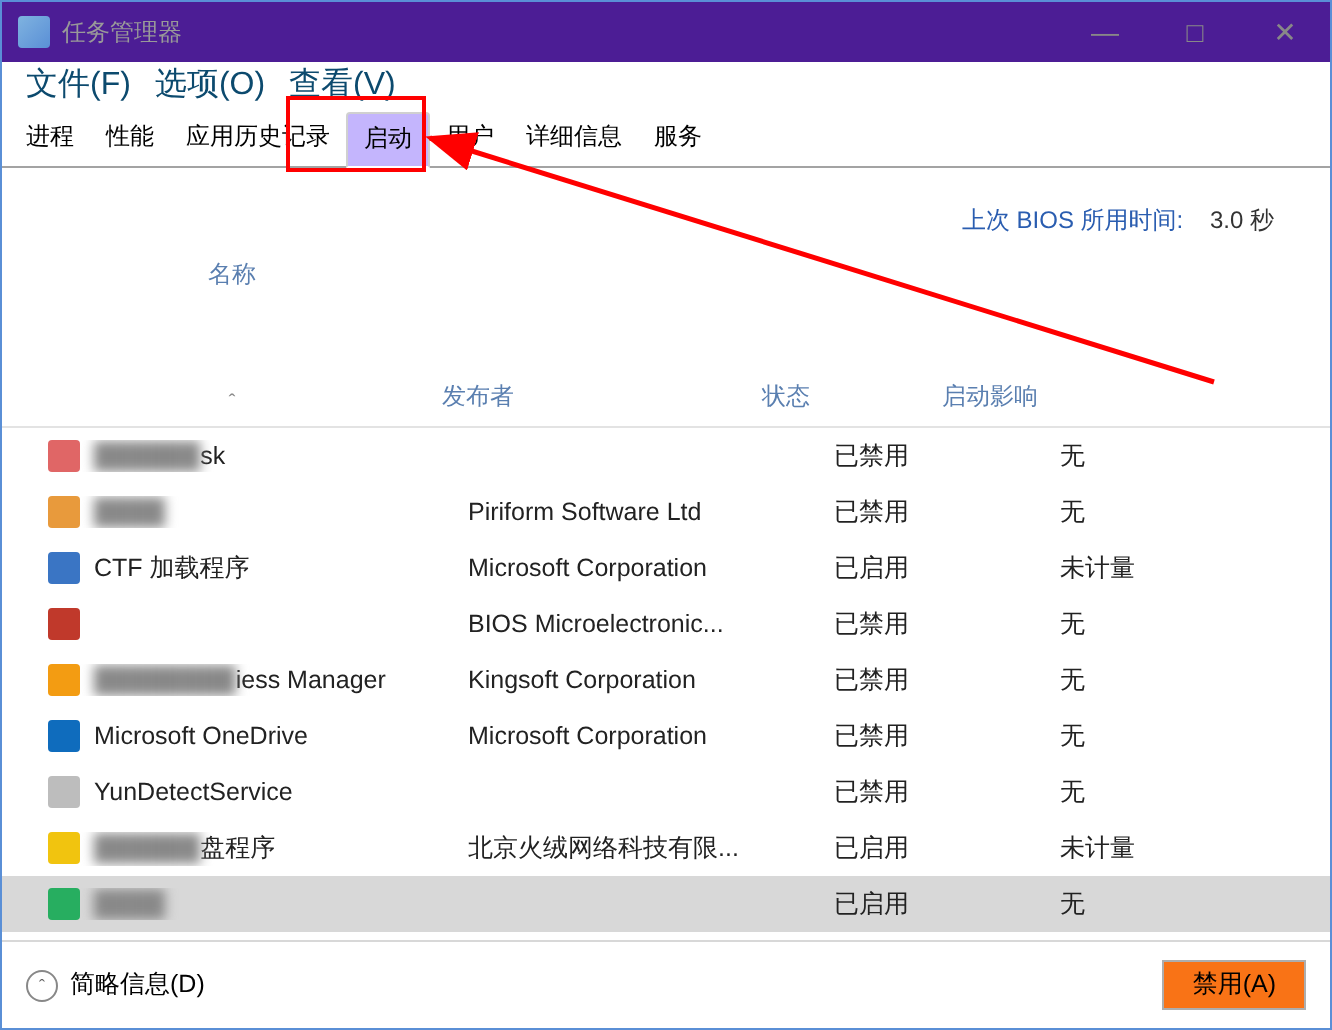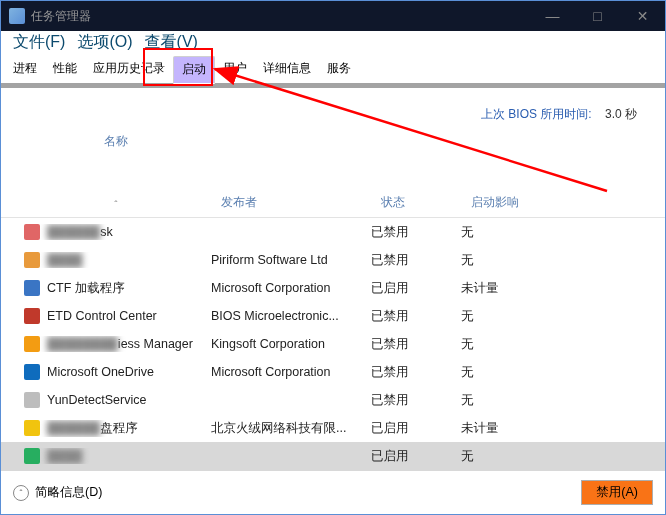--- a/index.html
+++ b/index.html
@@ -1,43 +1,43 @@
 <!DOCTYPE html>
 <html><head>
 <meta charset="utf-8">
 <style>
   * { box-sizing: border-box; margin: 0; padding: 0; font-family: "Microsoft YaHei", "Segoe UI", sans-serif; }
   body { background: #fff; width: 666px; height: 515px; overflow: hidden; position: relative; border: 1px solid #5a8fd6; }
   
-  .titlebar { height: 30px; display: flex; align-items: center; padding: 0 0 0 8px; background: #0f172a; color: #999; font-size: 12px; }
+  .titlebar { height: 30px; display: flex; align-items: center; padding: 0 0 0 8px; background: #4c1d95; color: #999; font-size: 12px; }
   .titlebar .appicon { width: 16px; height: 16px; margin-right: 6px; background: linear-gradient(135deg,#7fb3e0,#5a8fd6); border-radius:2px; position:relative; }
   .titlebar .title { flex: 1; }
   .winbtns { display: flex; height: 100%; }
   .winbtn { width: 45px; display: flex; align-items: center; justify-content: center; color: #888; font-size: 14px; }
   
   .menubar { height: 24px; display: flex; align-items: flex-end; padding: 0 6px; font-size: 16px; color: #0c4a6e; }
   .menuitem { padding: 2px 6px; cursor: default; }
   
-  .tabs { display: flex; border-bottom: 5px solid #a3a3a3; font-size: 12px; padding: 0 4px; position: relative; }
+  .tabs { display: flex; border-bottom: 1px solid #a3a3a3; font-size: 12px; padding: 0 4px; position: relative; }
   .tab { padding: 4px 8px 5px; cursor: default; position: relative; top:1px; }
   .tab.active { border: 1px solid #d0d0d0; border-bottom: 1px solid #fff; background: #c4b5fd; border-radius: 2px 2px 0 0; }
   
   .bios { text-align: right; font-size: 12px; color: #2a5db0; padding: 18px 28px 0 0; }
   .bios .sec { color: #333; margin-left: 10px; }
   
   .headerrow { display: flex; font-size: 12px; color: #5a7fb0; padding: 10px 0 6px 10px; border-bottom: 1px solid #e3e3e3; align-items:flex-end; }
   .headerrow div { cursor: default; flex-direction: column; }
   .col-name { flex: 0 0 210px; display:flex; align-items:center; gap:50px; }
   .col-pub  { flex: 0 0 160px; }
   .col-stat { flex: 0 0 90px; }
   .col-imp  { flex: 1; }
   .sortcaret { font-size:10px; color:#888; }
   
   .list { font-size: 12.5px; color: #222; }
-  .row { display: flex; align-items: center; height: 28px; padding-left: 22px; }
+  .row { display: flex; align-items: center; height: 28px; padding-left: 22px; gap: 23px; }
   .row.selected { background: #d8d8d8; }
   .row .icon { width: 18px; height: 16px; margin-right: 6px; display:inline-flex; align-items:center; justify-content:center; }
   .row .c-name { flex: 0 0 188px; display: flex; align-items: center; overflow:hidden; white-space:nowrap; }
   .row .c-pub  { flex: 0 0 160px; overflow:hidden; white-space:nowrap; text-overflow:ellipsis; }
   .row .c-stat { flex: 0 0 90px; }
   .row .c-imp  { flex: 1; }
   .blur { filter: blur(3px); color:#888; }
   
   .bottombar { position: absolute; bottom: 0; left: 0; right: 0; height: 44px; border-top: 1px solid #d8d8d8; display: flex; align-items: center; padding: 0 12px; background:#fff; }
   .feweritems { display: flex; align-items: center; font-size: 12.5px; cursor: default; gap:6px; }
@@ -128,21 +128,20 @@
       </div>
       <div class="c-pub">Microsoft Corporation</div>
       <div class="c-stat">已启用</div>
       <div class="c-imp">未计量</div>
     </div>
     <div class="row">
       <div class="c-name">
         <span class="icon">
           <span class="ic" style="background:#c0392b"></span>
         </span>
-        <span>ETD Control Center</span>
       </div>
       <div class="c-pub">BIOS Microelectronic...</div>
       <div class="c-stat">已禁用</div>
       <div class="c-imp">无</div>
     </div>
     <div class="row">
       <div class="c-name">
         <span class="icon">
           <span class="ic" style="background:#f39c12"></span>
         </span>

